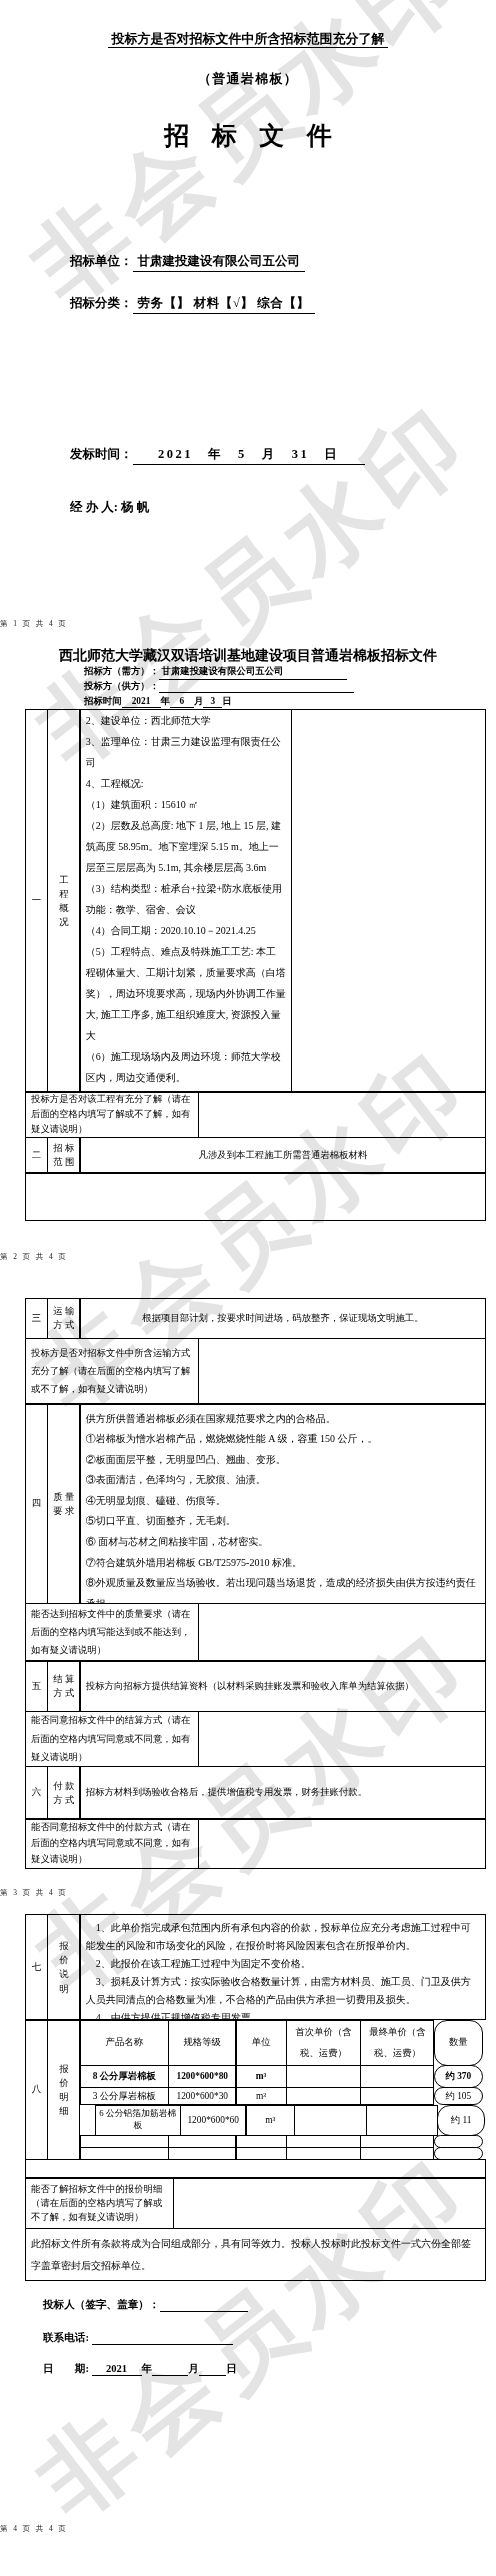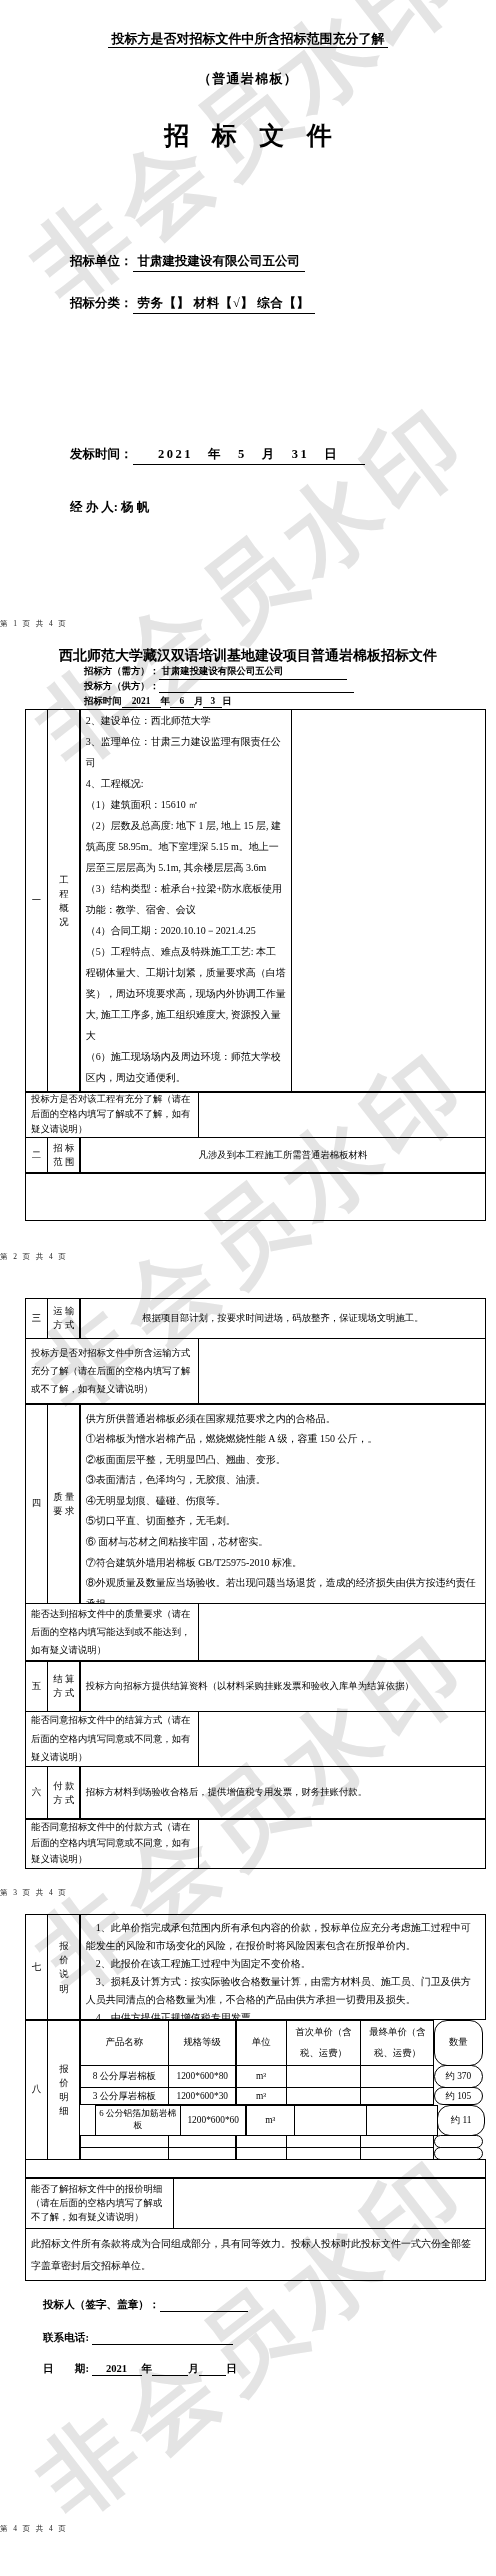--- a/index.html
+++ b/index.html
@@ -227,21 +227,21 @@
 细</div>
       <div class="ptbl">
         <div class="prow" style="height:49px;">
           <div class="pc pc-name">产品名称</div>
           <div class="pc pc-spec">规格等级</div>
           <div class="pc pc-unit">单位</div>
           <div class="pc pc-p1 phead">首次单价（含税、运费）</div>
           <div class="pc pc-p2 phead">最终单价（含税、运费）</div>
           <div class="pc pc-qty">数量</div>
         </div>
-        <div class="prow" style="height:26px;">
+        <div class="prow" style="height:26px;font-weight:bold;">
           <div class="pc pc-name">8 公分厚岩棉板</div>
           <div class="pc pc-spec">1200*600*80</div>
           <div class="pc pc-unit">m³</div>
           <div class="pc pc-p1"></div>
           <div class="pc pc-p2"></div>
           <div class="pc pc-qty">约 370</div>
         </div>
         <div class="prow" style="height:21px;">
           <div class="pc pc-name">3 公分厚岩棉板</div>
           <div class="pc pc-spec">1200*600*30</div>

